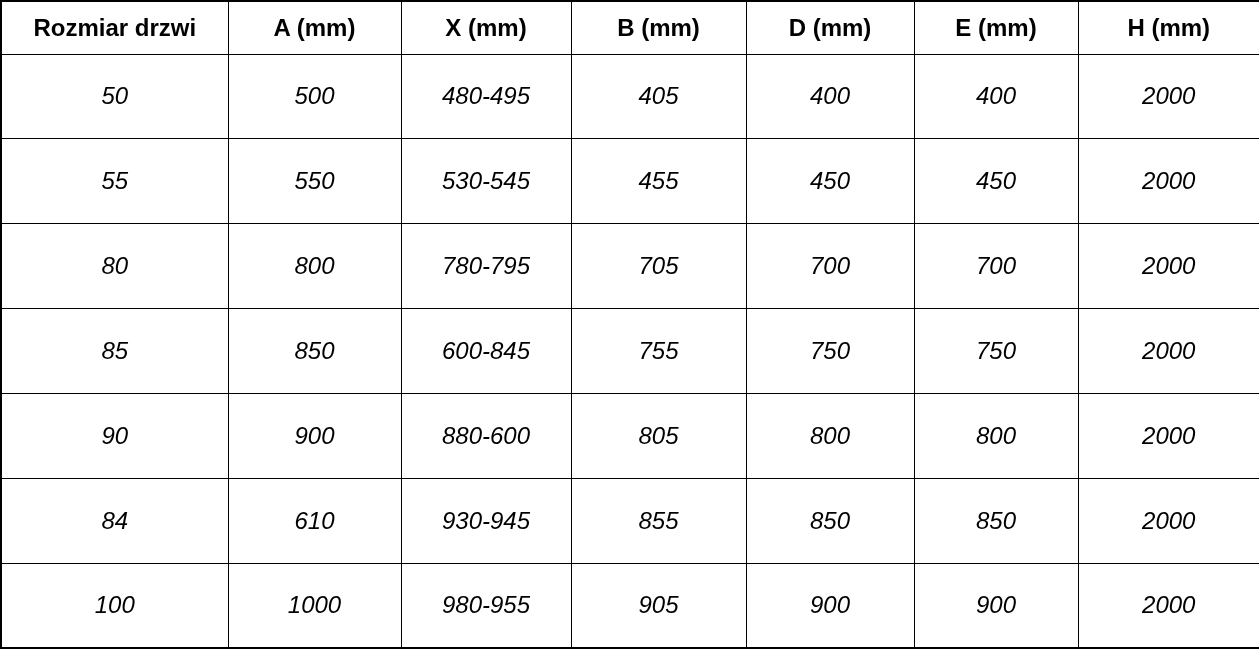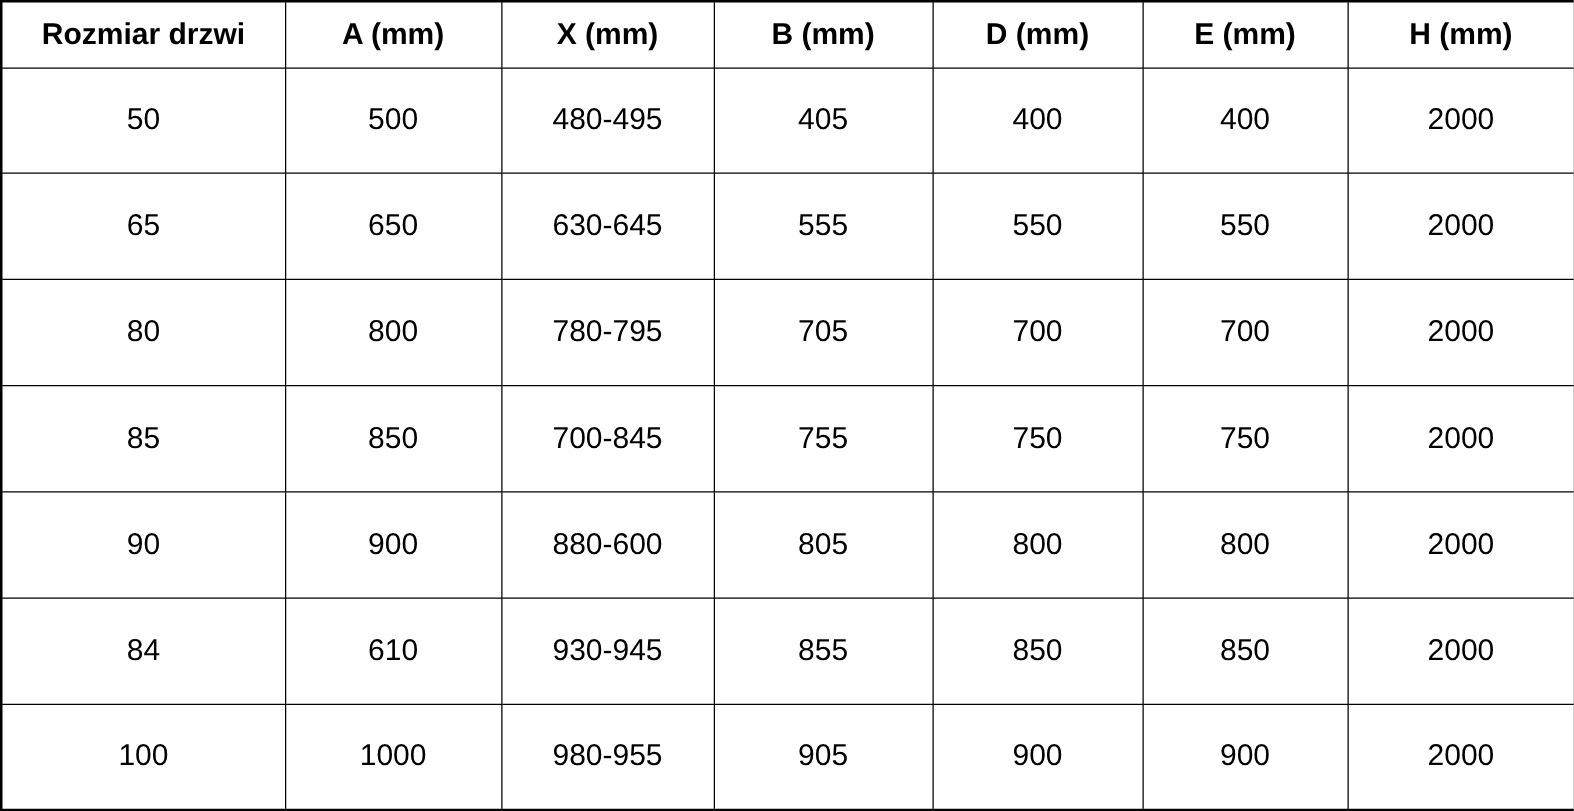--- a/index.html
+++ b/index.html
@@ -40,20 +40,21 @@
   }
   table.size-table thead tr {
     height: 53px;
   }
   table.size-table th {
     font-size: 24px;
     font-weight: bold;
   }
   table.size-table tbody tr {
     height: 54px;
+    font-style: italic;
   }
   table.size-table td {
     font-size: 24px;
     font-weight: normal;
   }
 </style>
 </head>
 <body>
 
 <table class="size-table">
@@ -81,41 +82,41 @@
       <tr>
         <td>50</td>
         <td>500</td>
         <td>480-495</td>
         <td>405</td>
         <td>400</td>
         <td>400</td>
         <td>2000</td>
       </tr>
       <tr>
-        <td>65</td>
-        <td>650</td>
-        <td>630-645</td>
-        <td>555</td>
+        <td>55</td>
         <td>550</td>
-        <td>550</td>
+        <td>530-545</td>
+        <td>455</td>
+        <td>450</td>
+        <td>450</td>
         <td>2000</td>
       </tr>
       <tr>
         <td>80</td>
         <td>800</td>
         <td>780-795</td>
         <td>705</td>
         <td>700</td>
         <td>700</td>
         <td>2000</td>
       </tr>
       <tr>
         <td>85</td>
         <td>850</td>
-        <td>700-845</td>
+        <td>600-845</td>
         <td>755</td>
         <td>750</td>
         <td>750</td>
         <td>2000</td>
       </tr>
       <tr>
         <td>90</td>
         <td>900</td>
         <td>880-600</td>
         <td>805</td>

